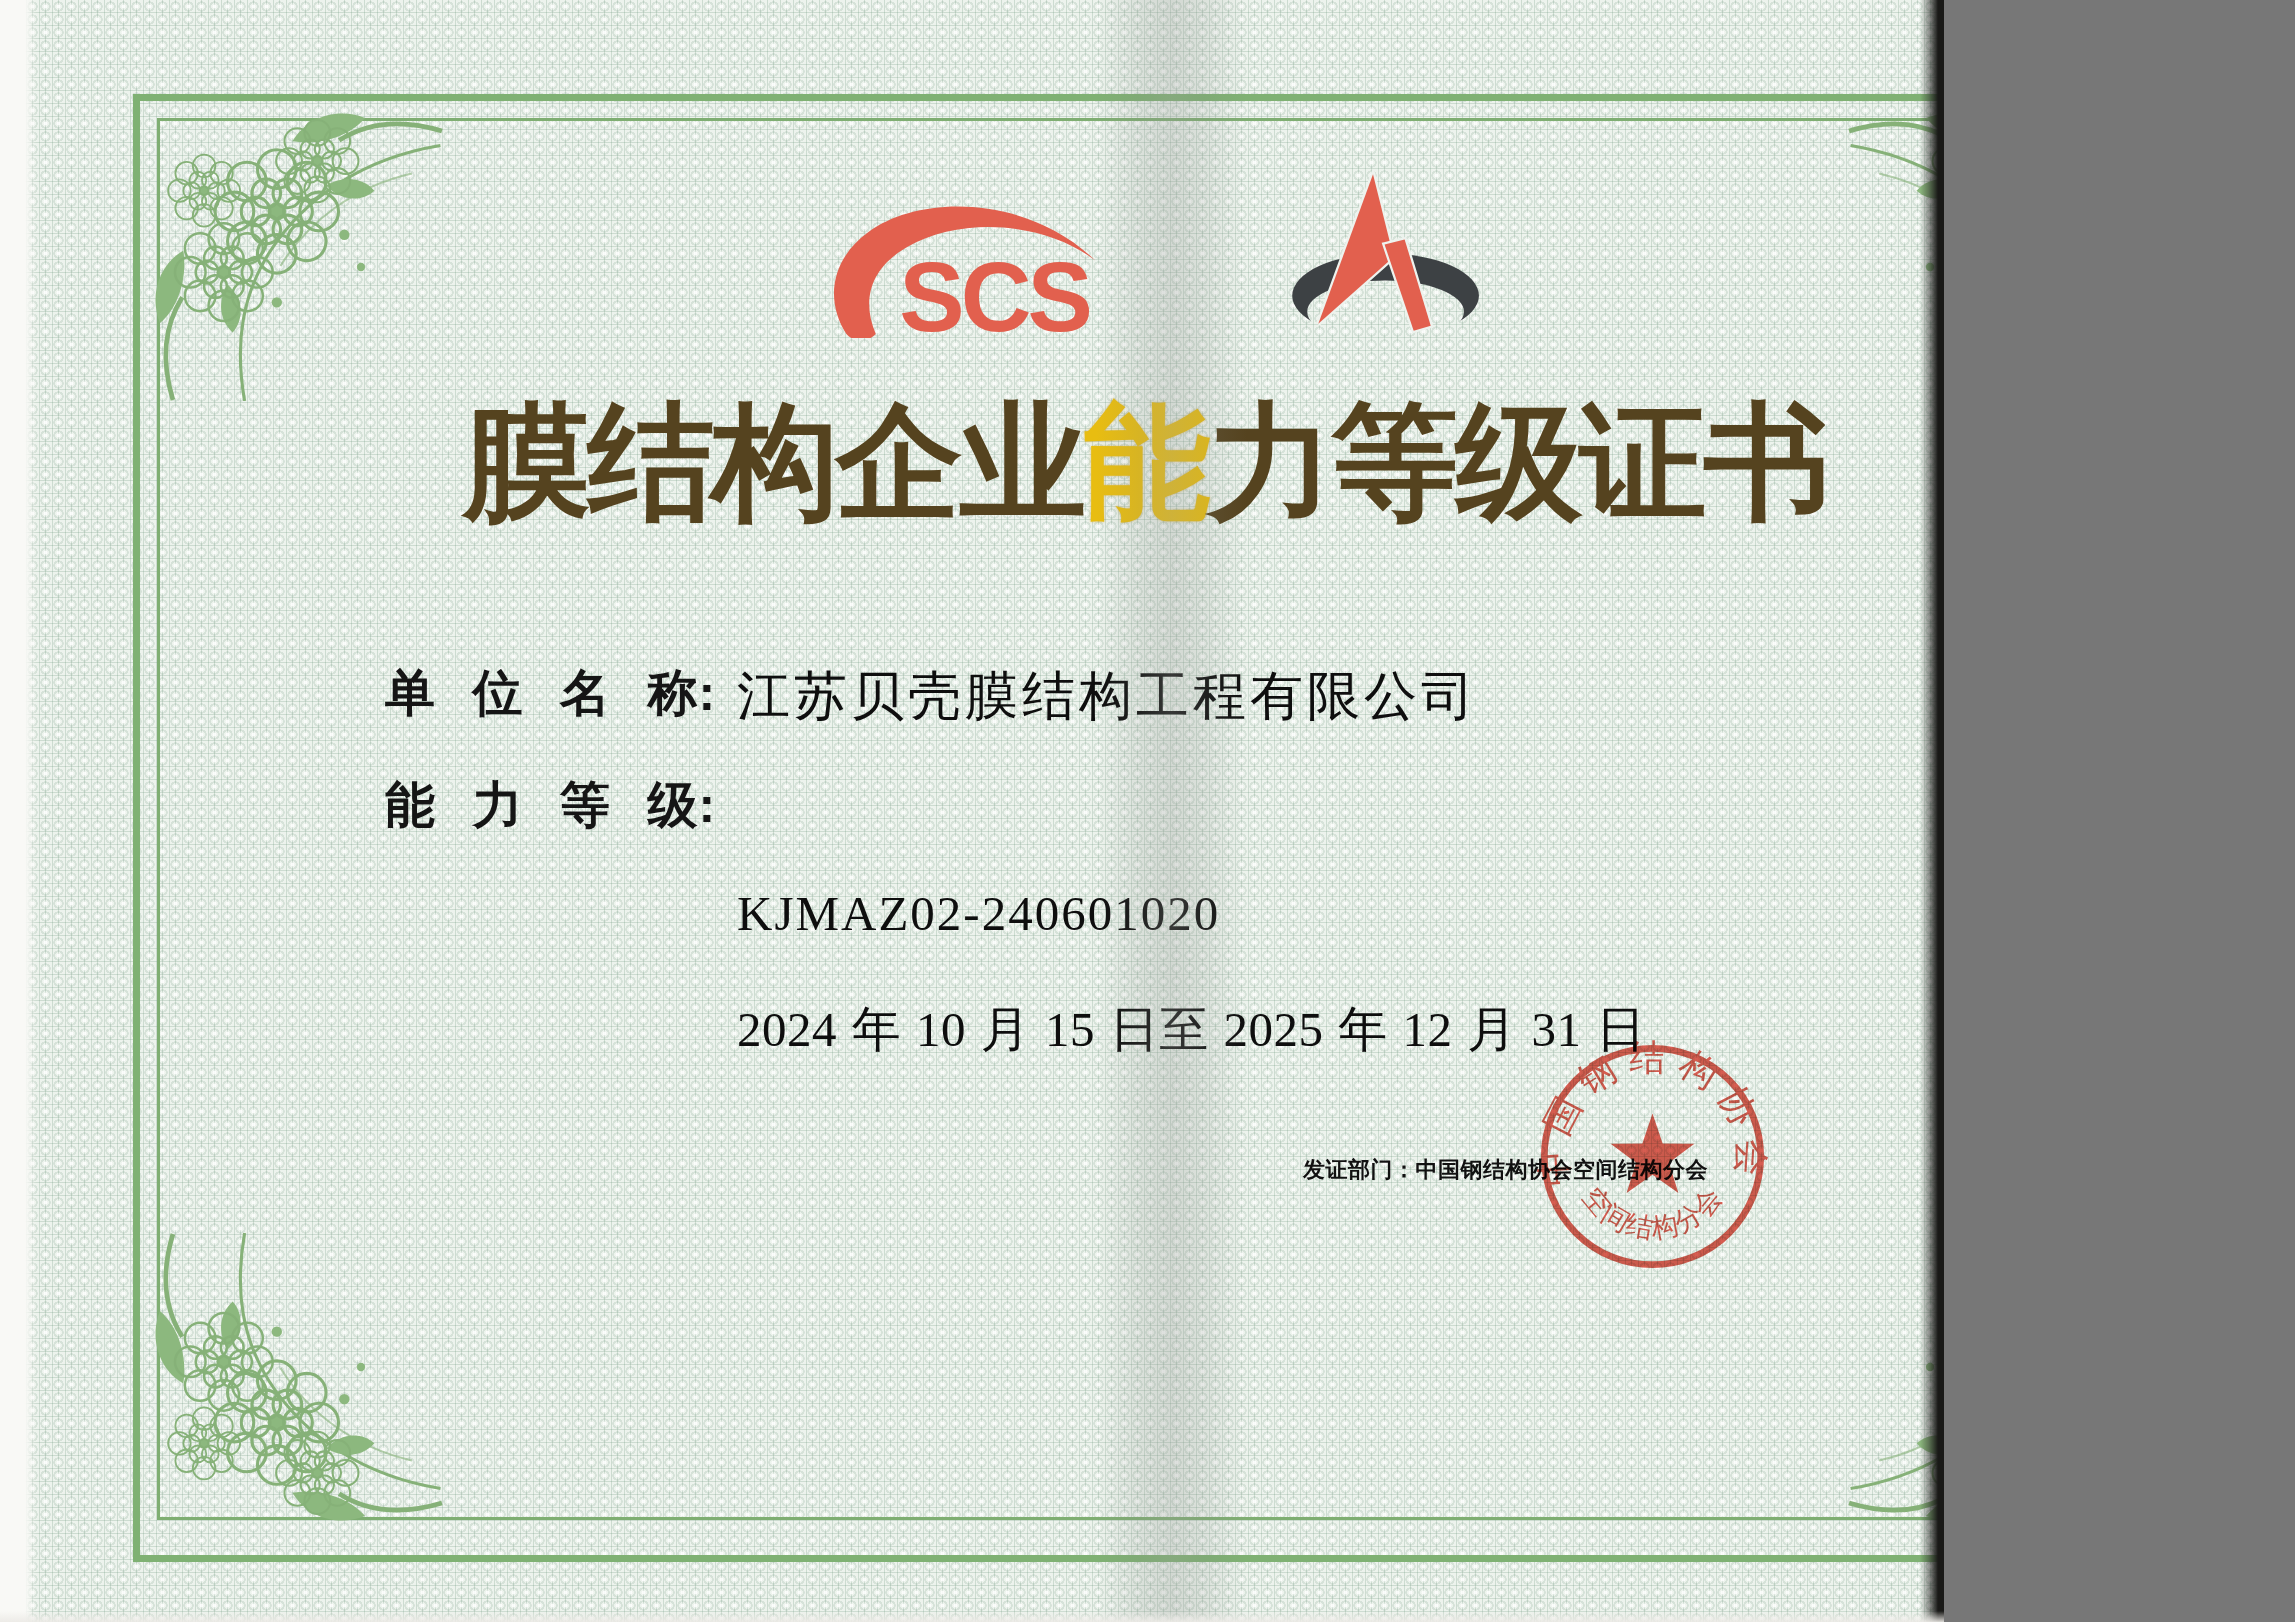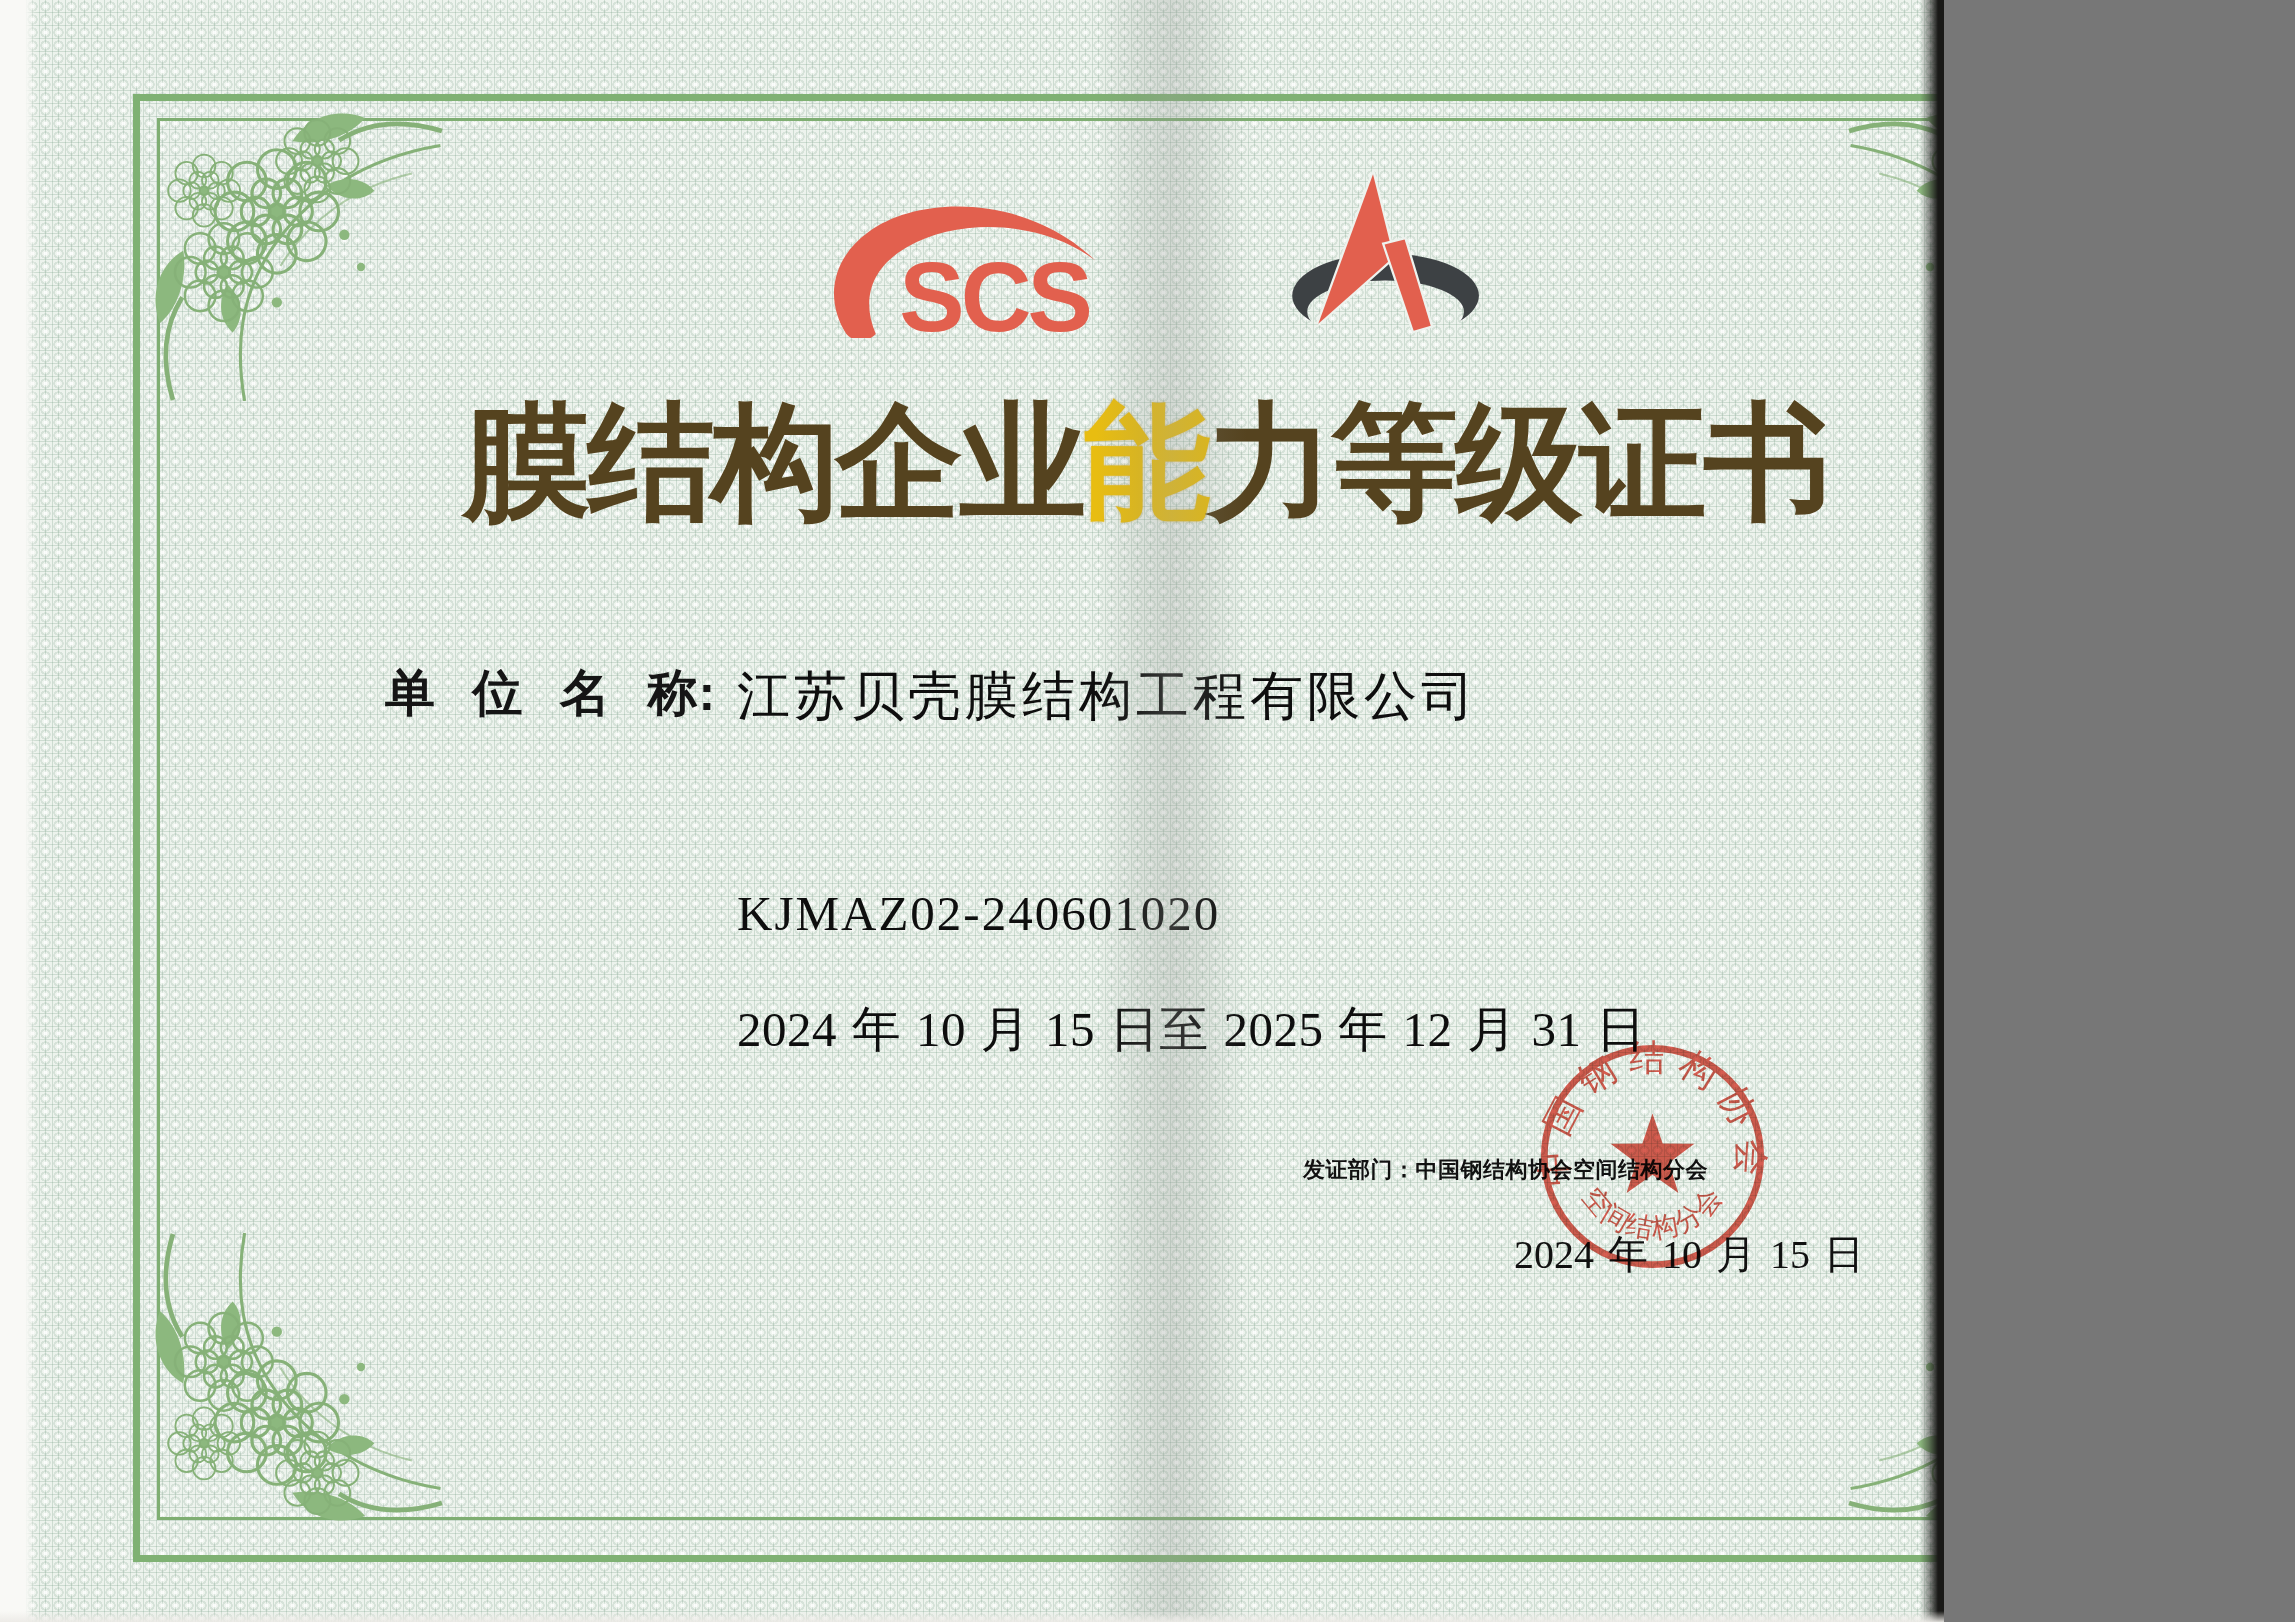--- a/index.html
+++ b/index.html
@@ -139,30 +139,30 @@
     <polygon points="292,150 332,140 384,312 350,322" fill="#e2604e" stroke="#eef3ee" stroke-width="9" paint-order="stroke"></polygon>
   </svg>
 
   <div class="abs" id="title"><span>膜结构企业</span><span class="gold">能</span><span>力等级证书</span></div>
 
   <div class="abs field" style="top:660px">
     <span class="flabel">单 位 名 称:</span>
     <span class="fvalue v-kai">江苏贝壳膜结构工程有限公司</span>
   </div>
   <div class="abs field" style="top:772px">
+    <span class="flabel">能 力 等 级:</span>
   </div>
   <div class="abs field" style="top:884px">
     <span class="fvalue v-code">KJMAZ02-240601020</span>
   </div>
   <div class="abs field" style="top:996px">
     <span class="fvalue v-date">2024 年 10 月 15 日至 2025 年 12 月 31 日</span>
   </div>
 
   <div class="abs" id="issuer">发证部门：中国钢结构协会空间结构分会</div>
-  <div class="abs" id="issue-date">2024 年 10 月 15 日</div>
 
   <div class="abs" id="fold"></div>
 
   <svg class="abs" id="stamp" viewBox="0 0 520 520">
     <defs>
       <path id="arcTop" d="M 91 322 A 180 180 0 1 1 429 322" fill="none"></path>
       <path id="arcBot" d="M 115 345 A 168 168 0 0 0 405 345" fill="none"></path>
     </defs>
     <circle cx="260" cy="260" r="226" fill="none" stroke="#d6483a" stroke-width="14"></circle>
     <polygon fill="#d6483a" points="260,170 281.2,232.9 347.5,233.6 294.2,273.1 314.1,336.4 260,298 205.9,336.4 225.8,273.1 172.5,233.6 238.8,232.9"></polygon>

